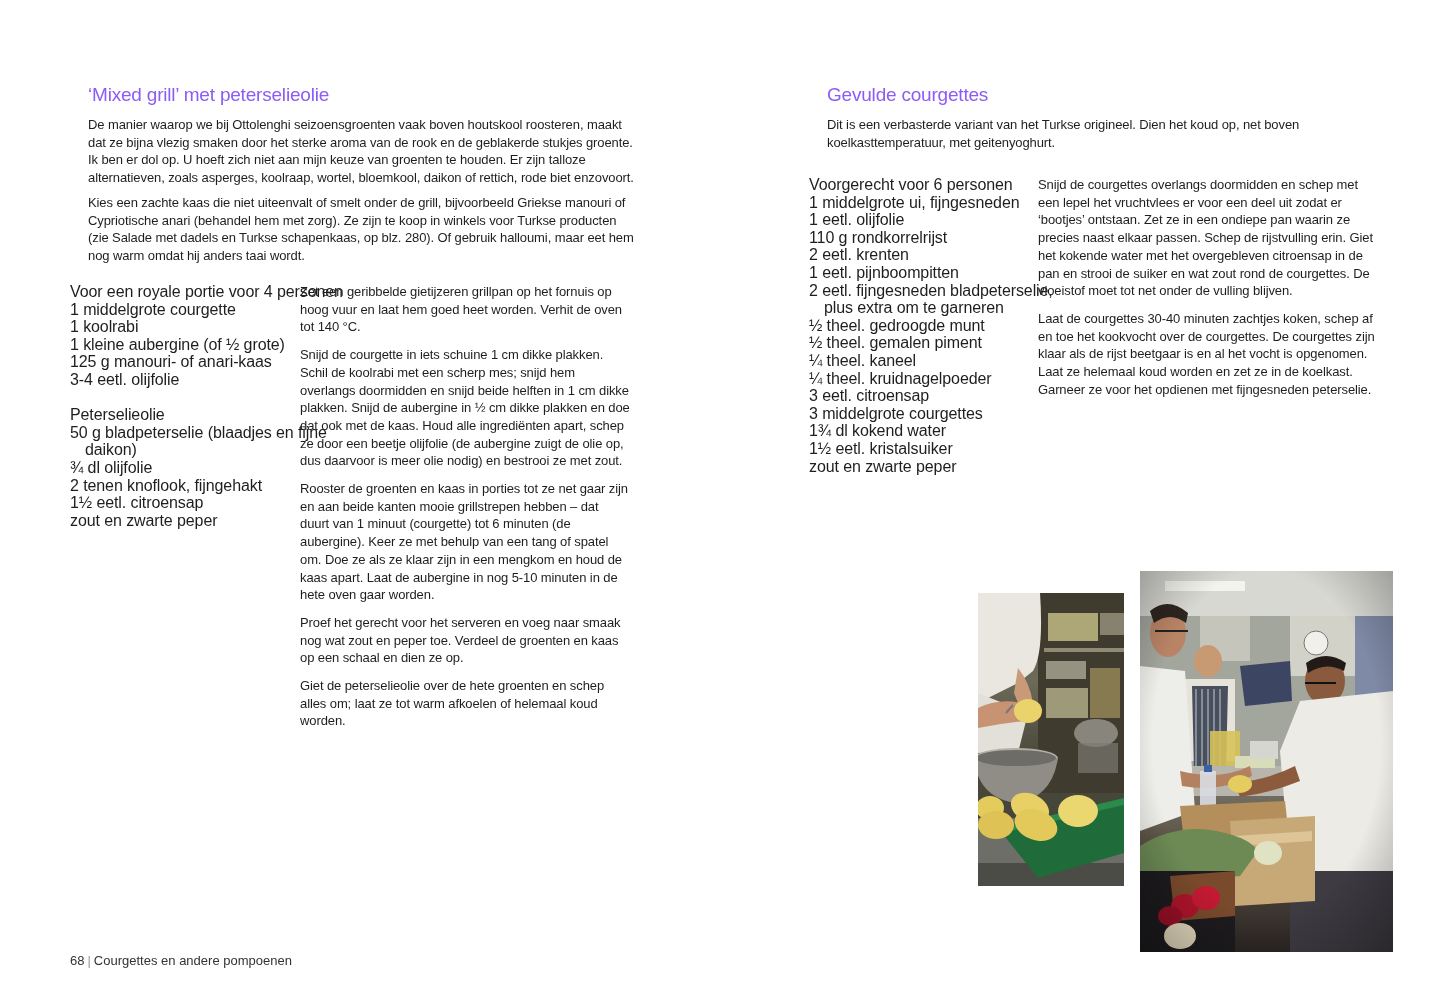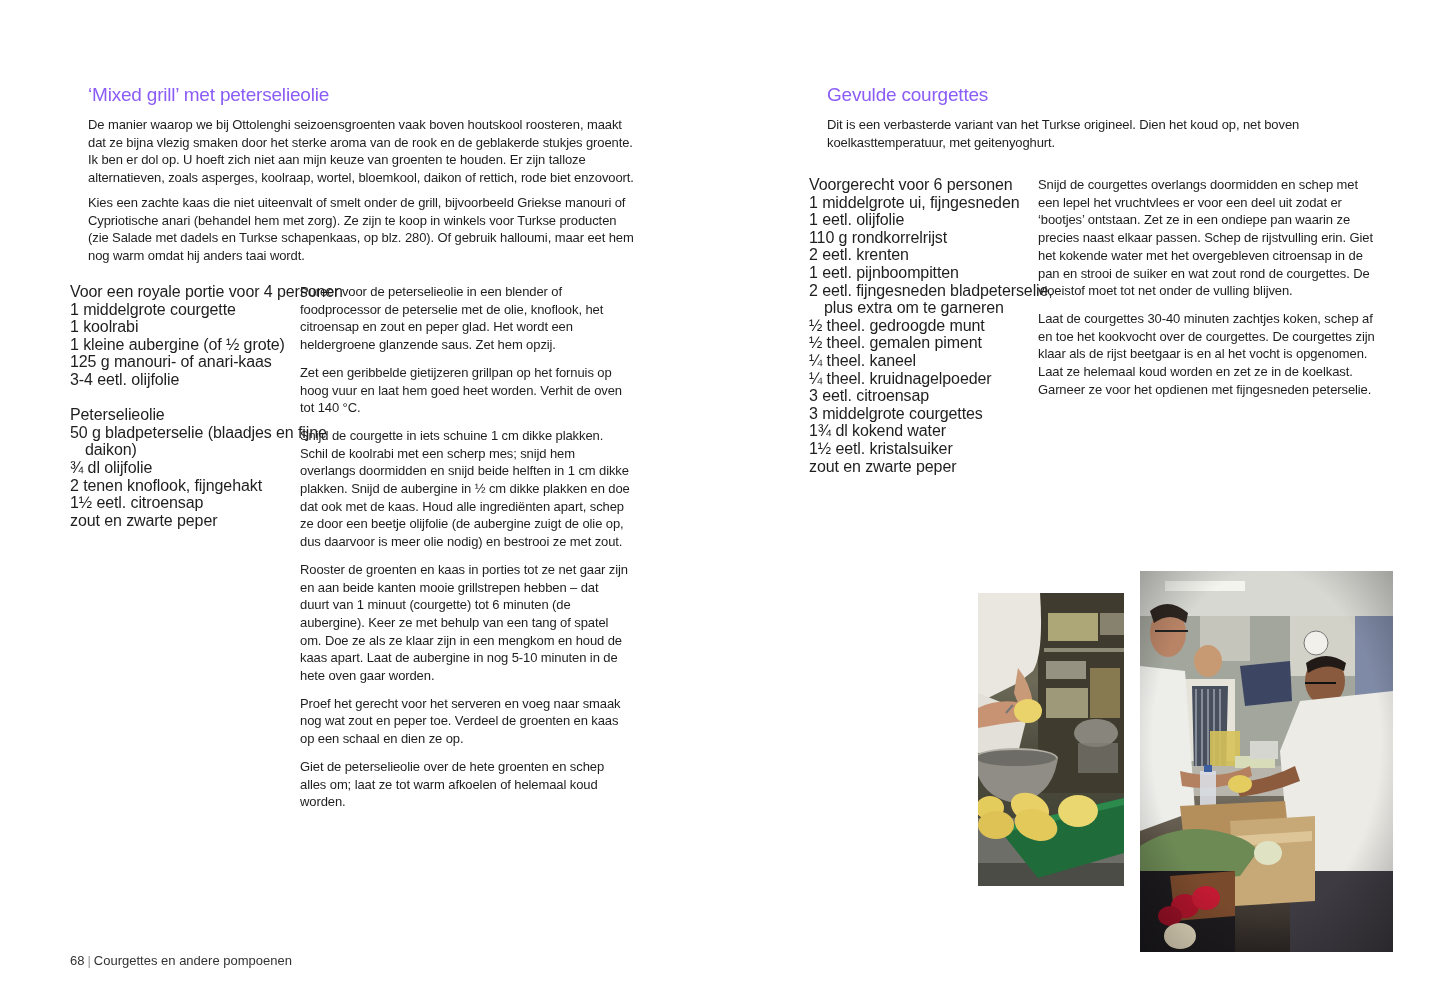--- a/index.html
+++ b/index.html
@@ -57,21 +57,20 @@
   <div>Peterselieolie</div>
   <div>50 g bladpeterselie (blaadjes en fijne</div>
   <div class="indent">daikon)</div>
   <div>¾ dl olijfolie</div>
   <div>2 tenen knoflook, fijngehakt</div>
   <div>1½ eetl. citroensap</div>
   <div>zout en zwarte peper</div>
 </div>
 
 <div class="body abs" style="left:300px; top:283px; width:330px;">
-  <p>Pureer voor de peterselieolie in een blender of foodprocessor de peterselie met de olie, knoflook, het citroensap en zout en peper glad. Het wordt een heldergroene glanzende saus. Zet hem opzij.</p>
   <p>Zet een geribbelde gietijzeren grillpan op het fornuis op hoog vuur en laat hem goed heet worden. Verhit de oven tot 140 °C.</p>
   <p>Snijd de courgette in iets schuine 1 cm dikke plakken. Schil de koolrabi met een scherp mes; snijd hem overlangs doormidden en snijd beide helften in 1 cm dikke plakken. Snijd de aubergine in ½ cm dikke plakken en doe dat ook met de kaas. Houd alle ingrediënten apart, schep ze door een beetje olijfolie (de aubergine zuigt de olie op, dus daarvoor is meer olie nodig) en bestrooi ze met zout.</p>
   <p>Rooster de groenten en kaas in porties tot ze net gaar zijn en aan beide kanten mooie grillstrepen hebben – dat duurt van 1 minuut (courgette) tot 6 minuten (de aubergine). Keer ze met behulp van een tang of spatel om. Doe ze als ze klaar zijn in een mengkom en houd de kaas apart. Laat de aubergine in nog 5-10 minuten in de hete oven gaar worden.</p>
   <p>Proef het gerecht voor het serveren en voeg naar smaak nog wat zout en peper toe. Verdeel de groenten en kaas op een schaal en dien ze op.</p>
   <p>Giet de peterselieolie over de hete groenten en schep alles om; laat ze tot warm afkoelen of helemaal koud worden.</p>
 </div>
 
 <div class="footer abs" style="left:70px; top:953px;">
   <span>68</span><span class="sep">|</span><span>Courgettes en andere pompoenen</span>
 </div>

